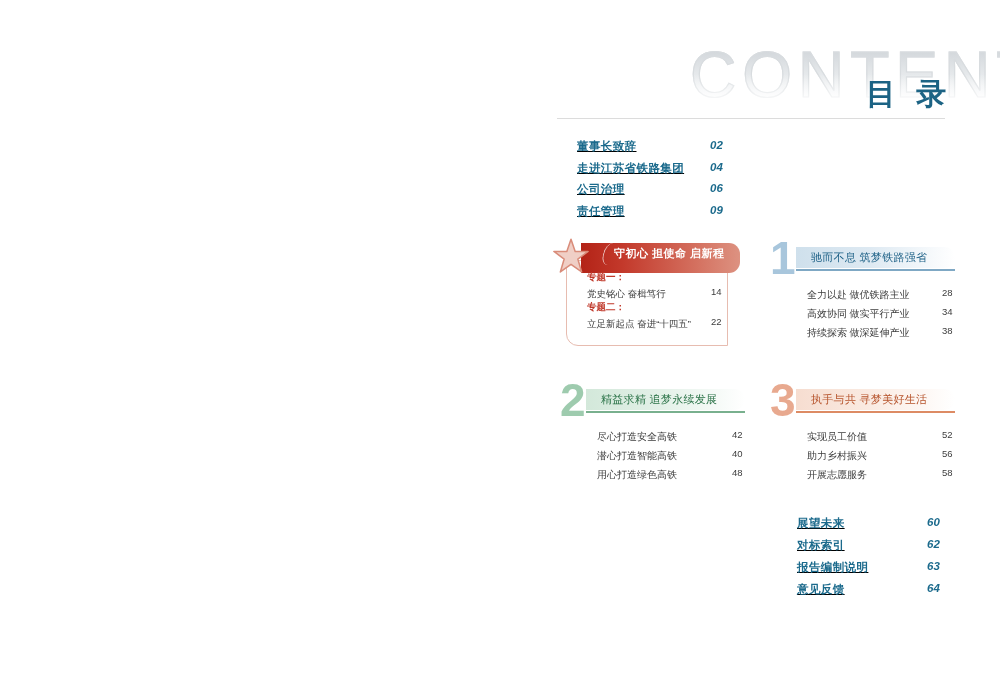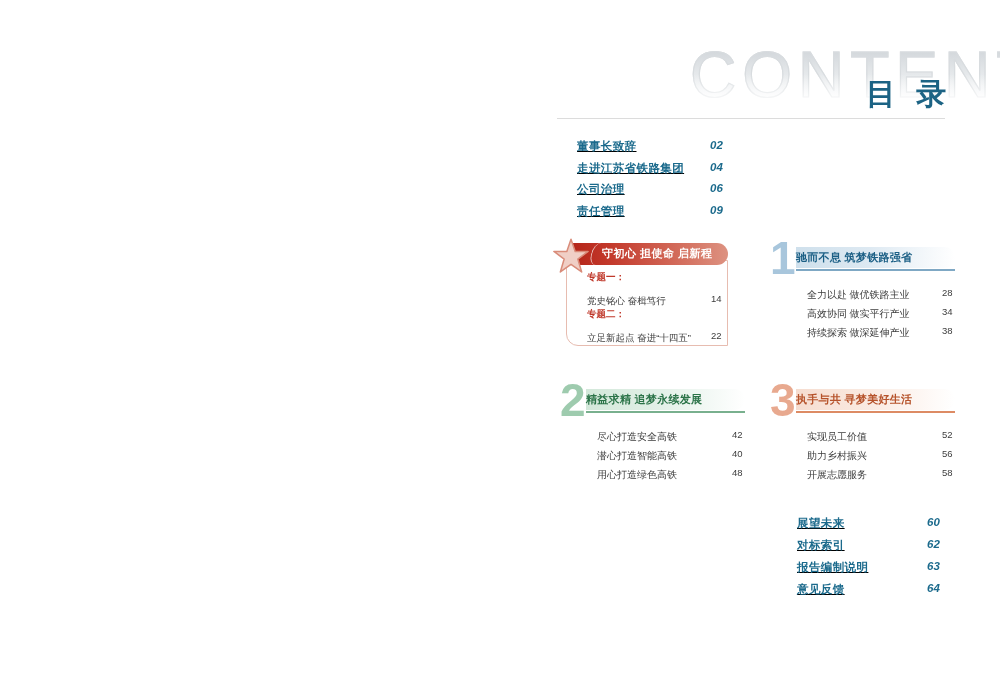--- a/index.html
+++ b/index.html
@@ -63,21 +63,21 @@
   
   .special{position:absolute;left:557px;top:243px;width:172px;height:105px;}
   .special-box{
     position:absolute;left:9px;top:17px;width:162px;height:86px;
     border:1px solid #e7bcb0;
     border-bottom-left-radius:12px;
     background:#fff;
     box-sizing:border-box;
   }
   .special-banner{
-    position:absolute;left:12px;top:0px;width:159px;height:22px;
+    position:absolute;left:24px;top:0px;width:159px;height:30px;
     background:linear-gradient(90deg,#b32317 0%,#c3392b 26%,#d4705f 72%,#dd9281 100%);
     border-top-right-radius:11px;border-bottom-right-radius:11px;
     box-sizing:border-box;
   }
   .special-banner .banner-txt{
     position:absolute;left:33px;top:3px;
     font-size:11px;font-weight:bold;color:#ffffff;letter-spacing:.5px;
     white-space:nowrap;
   }
   .banner-notch{
@@ -89,38 +89,38 @@
   .star{
     position:absolute;left:-5px;top:-6px;width:38px;height:38px;
   }
   .special-items{
     position:absolute;left:30px;top:27px;width:135px;
   }
   .sp-topic{
     font-size:9.5px;font-weight:bold;color:#c0392b;line-height:14px;
     white-space:nowrap;
   }
-  .sp-line{position:relative;height:16px;line-height:16px;white-space:nowrap;margin-top:7px;}
+  .sp-line{position:relative;height:16px;line-height:16px;white-space:nowrap;}
   .sp-line .t{font-size:9.5px;color:#3c3c3c;}
   .sp-line .n{position:absolute;left:124px;font-size:9.5px;color:#3c3c3c;}
 
   
   .section{position:absolute;width:185px;}
   .sec-num{
     position:absolute;left:0;top:-12px;
     font-size:46px;font-weight:bold;line-height:46px;
     font-family:"Liberation Sans","DejaVu Sans",sans-serif;
   }
   .sec-head{
     position:absolute;left:26px;top:0px;width:159px;height:21px;
     border-top-right-radius:10px;border-bottom-right-radius:10px;
   }
   .sec-head .sh-txt{
-    position:absolute;left:0;top:3px;
-    font-size:11px;font-weight:bold;white-space:nowrap;letter-spacing:.3px;
+    position:absolute;left:15px;top:3px;
+    font-size:11px;font-weight:normal;white-space:nowrap;letter-spacing:.3px;
   }
   .sec-rule{position:absolute;left:26px;top:22px;width:159px;height:1.5px;}
   .sec-items{position:absolute;left:37px;top:36px;width:148px;}
   .sec-items .row{position:relative;height:19px;line-height:19px;white-space:nowrap;}
   .sec-items .t{font-size:10px;color:#3c3c3c;font-family:Liberation Serif, serif;}
   .sec-items .n{position:absolute;left:135px;font-size:9.5px;color:#3c3c3c;}
 
   #section-1{left:770px;top:247px;}
   #section-1 .sec-num{color:#a8c6dc;}
   #section-1 .sec-head{background:linear-gradient(90deg,#cfe0ec 0%,#dde9f2 45%,#ffffff 100%);}

